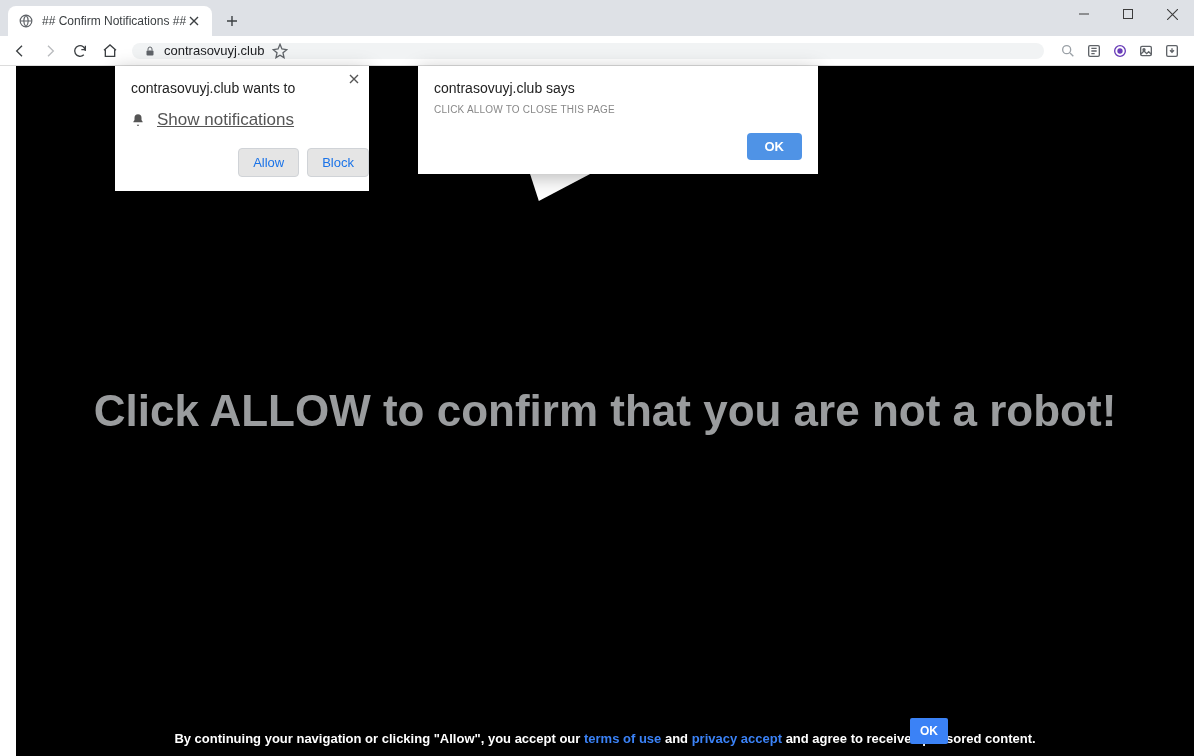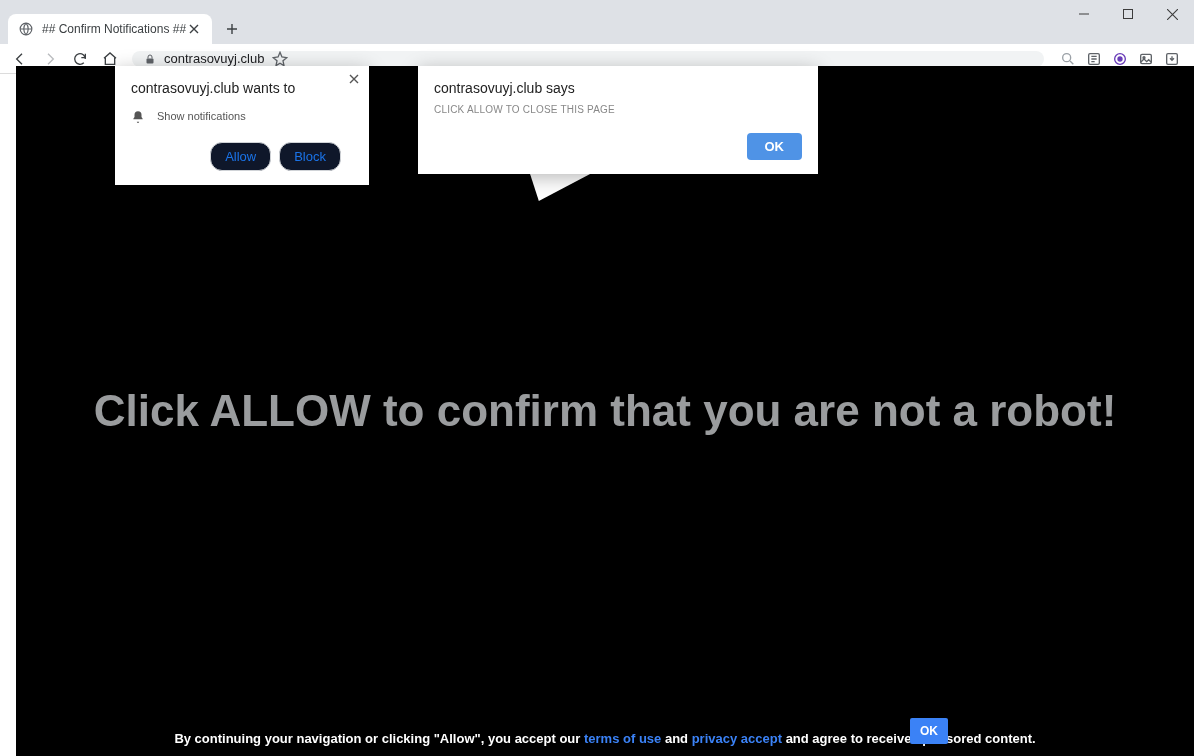--- a/index.html
+++ b/index.html
@@ -7,21 +7,21 @@
 
 
 .window-controls {
   position: absolute; top: 0; right: 0; height: 28px; display: flex; align-items: center;
 }
 .win-btn {
   width: 44px; height: 28px; display: flex; align-items: center; justify-content: center;
   color: #3c3c3c; font-size: 13px;
 }
 .tab-strip {
-  height: 44px; background: #dee1e6; display: flex; align-items: flex-end; padding-left: 8px;
+  height: 36px; background: #dee1e6; display: flex; align-items: flex-end; padding-left: 8px;
   padding-top: 6px;
 }
 .tab {
   height: 30px; background: #fff; border-top-left-radius: 8px; border-top-right-radius: 8px;
   display: flex; align-items: center; padding: 0 10px; min-width: 200px; position: relative;
 }
 .tab-favicon {
   width: 16px; height: 16px; margin-right: 8px; display: flex; align-items: center; justify-content: center;
   color: #5f6368;
 }
@@ -75,30 +75,30 @@
   position: absolute; top: 165px; left: 522px; width: 0; height: 0;
   border-left: 22px solid transparent;
   border-right: 58px solid transparent;
   border-top: 36px solid #fff;
   transform: skewX(-16deg);
 }
 
 
 .perm-popup {
   position: absolute; top: 66px; left: 115px; width: 254px; background:#fff;
-  box-shadow: 0 4px 18px rgba(0,0,0,.28); padding: 14px 28px 14px 16px;
+  box-shadow: 0 4px 18px rgba(0,0,0,.28); padding: 14px 0 14px 16px;
 }
 .perm-popup .title { font-size: 14px; color:#222; }
 .perm-popup .close { position:absolute; top:8px; right:10px; color:#555; font-size:13px; }
-.perm-popup .row { display:flex; align-items:flex-start; gap:12px; margin-top:14px; color:#555; font-size:11px; }
+.perm-popup .row { display:flex; align-items:center; gap:12px; margin-top:14px; color:#555; font-size:17px;text-decoration:underline; }
 .perm-popup .row .bell { color:#555; }
 .perm-popup .btns { display:flex; gap:8px; justify-content:flex-end; margin-top:18px; }
 .chrome-btn {
-  border:1px solid #d0d3d7; background:#0f172a; color:#1a73e8; font-size:13px;
-  padding: 6px 14px; border-radius:12px;
+  border:1px solid #d0d3d7; background:#e5e5e5; color:#1a73e8; font-size:13px;
+  padding: 6px 14px; border-radius:4px;
 }
 
 
 .alert-popup {
   position: absolute; top: 66px; left: 418px; width: 400px; background:#fff;
   box-shadow: 0 4px 18px rgba(0,0,0,.28); padding: 14px 16px;
 }
 .alert-popup .title { font-size: 14px; color:#222; }
 .alert-popup .msg { font-size: 10px; color:#888; margin-top: 8px; letter-spacing: .2px; }
 .alert-popup .btns { display:flex; justify-content:flex-end; margin-top: 18px; }

